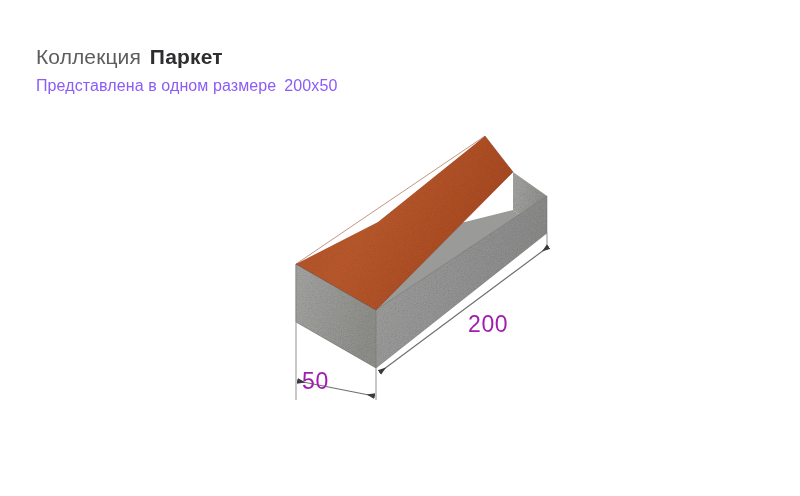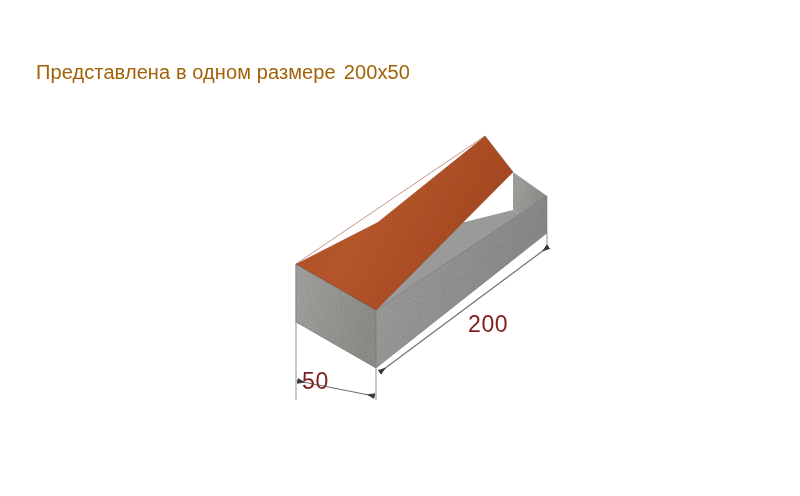--- a/index.html
+++ b/index.html
@@ -32,24 +32,24 @@
     font-weight: 400;
     color: #5d5d5f;
   }
   .collection-name {
     font-weight: 700;
     color: #2e2e30;
     margin-left: 9px;
     letter-spacing: 0.2px;
   }
   .line-2 {
-    font-size: 20px;
+    font-size: 16px;
     font-weight: 400;
-    color: #a16207;
-    margin-top: 16px;
+    color: #8b5cf6;
+    margin-top: 5px;
     letter-spacing: 0.1px;
   }
   .size-inline {
     margin-left: 8px;
   }
 
   
   .illustration {
     position: absolute;
     left: 0;
@@ -59,32 +59,35 @@
     pointer-events: none;
   }
   .illustration svg {
     display: block;
   }
 
   
   .dim-label {
     position: absolute;
     font-size: 23px;
-    color: #7f1d1d;
+    color: #a21caf;
     font-weight: 400;
     letter-spacing: 0.6px;
     white-space: nowrap;
   }
   #dim-length-label { left: 468px; top: 311px; }
   #dim-width-label  { left: 302px; top: 368px; }
 </style>
 </head>
 <body>
 
 <div class="header">
+  <div class="line-1">
+    <span class="collection-word">Коллекция</span><span class="collection-name">Паркет</span>
+  </div>
   <div class="line-2">
     <span>Представлена в одном размере</span><span class="size-inline">200x50</span>
   </div>
 </div>
 
 <div class="illustration">
   <svg width="800" height="496" viewBox="0 0 800 496" xmlns="http://www.w3.org/2000/svg">
     <defs>
 
       <filter id="concreteNoise" x="-10%" y="-10%" width="120%" height="120%">

